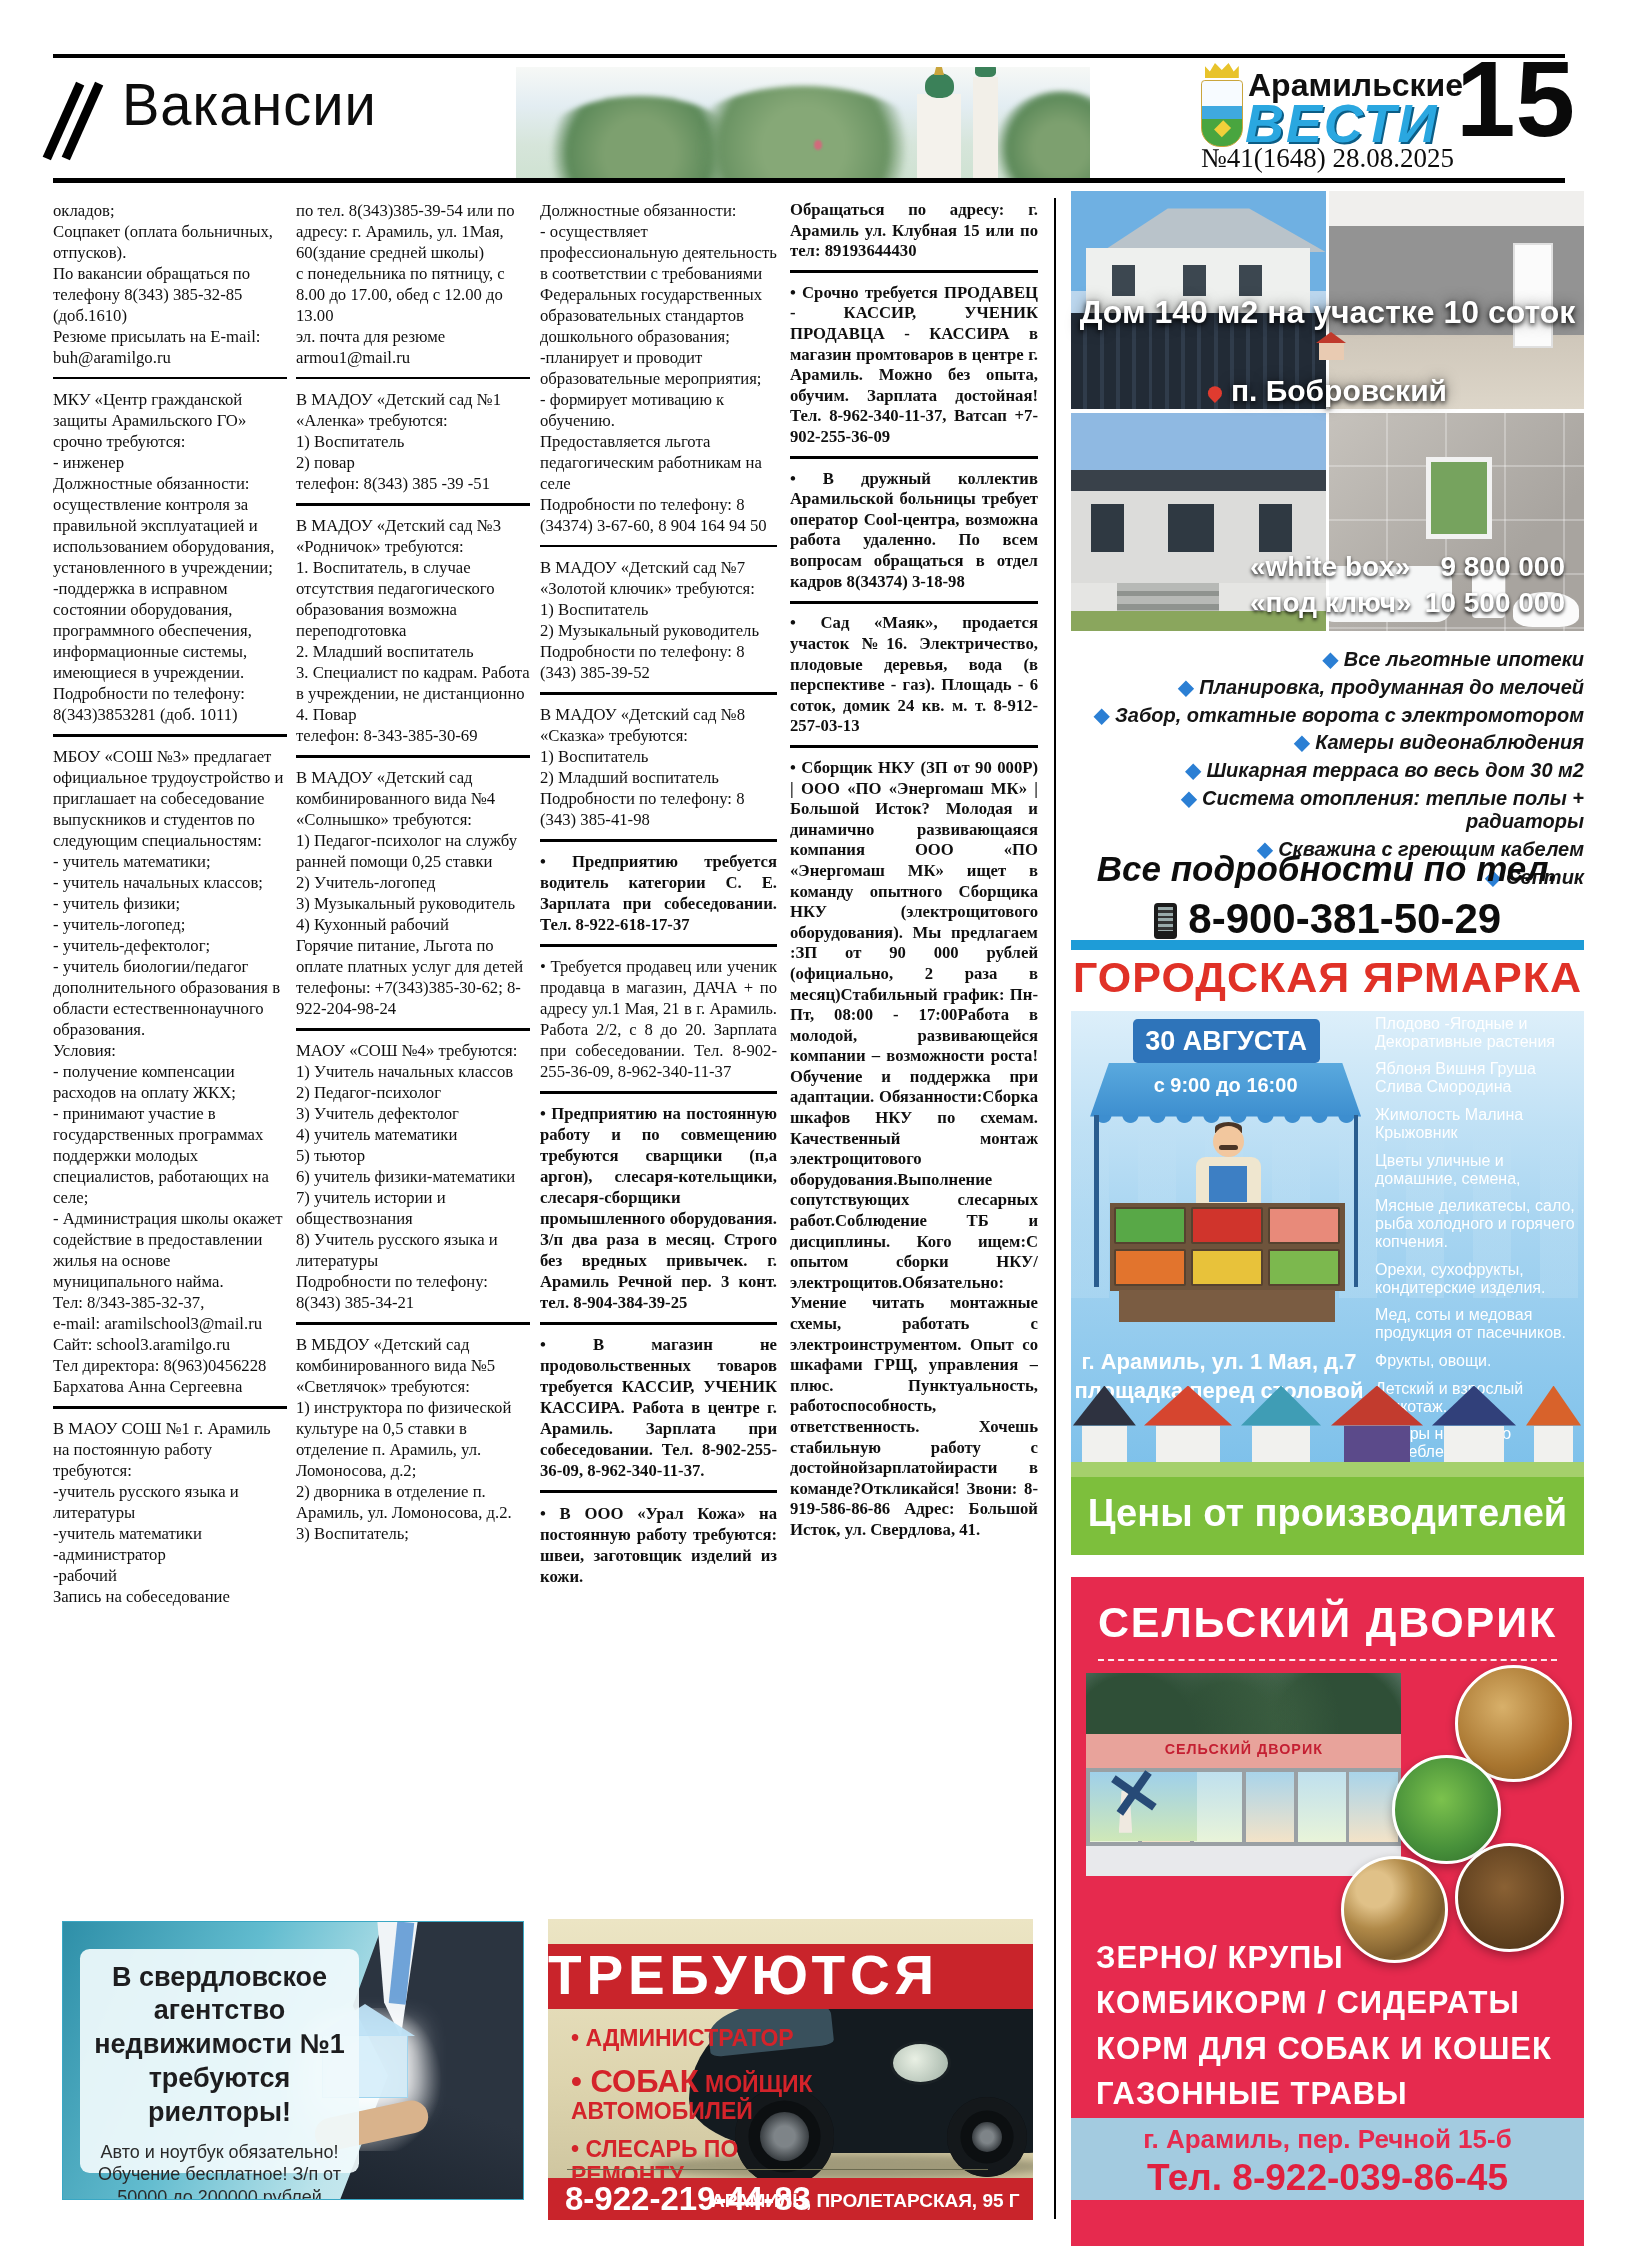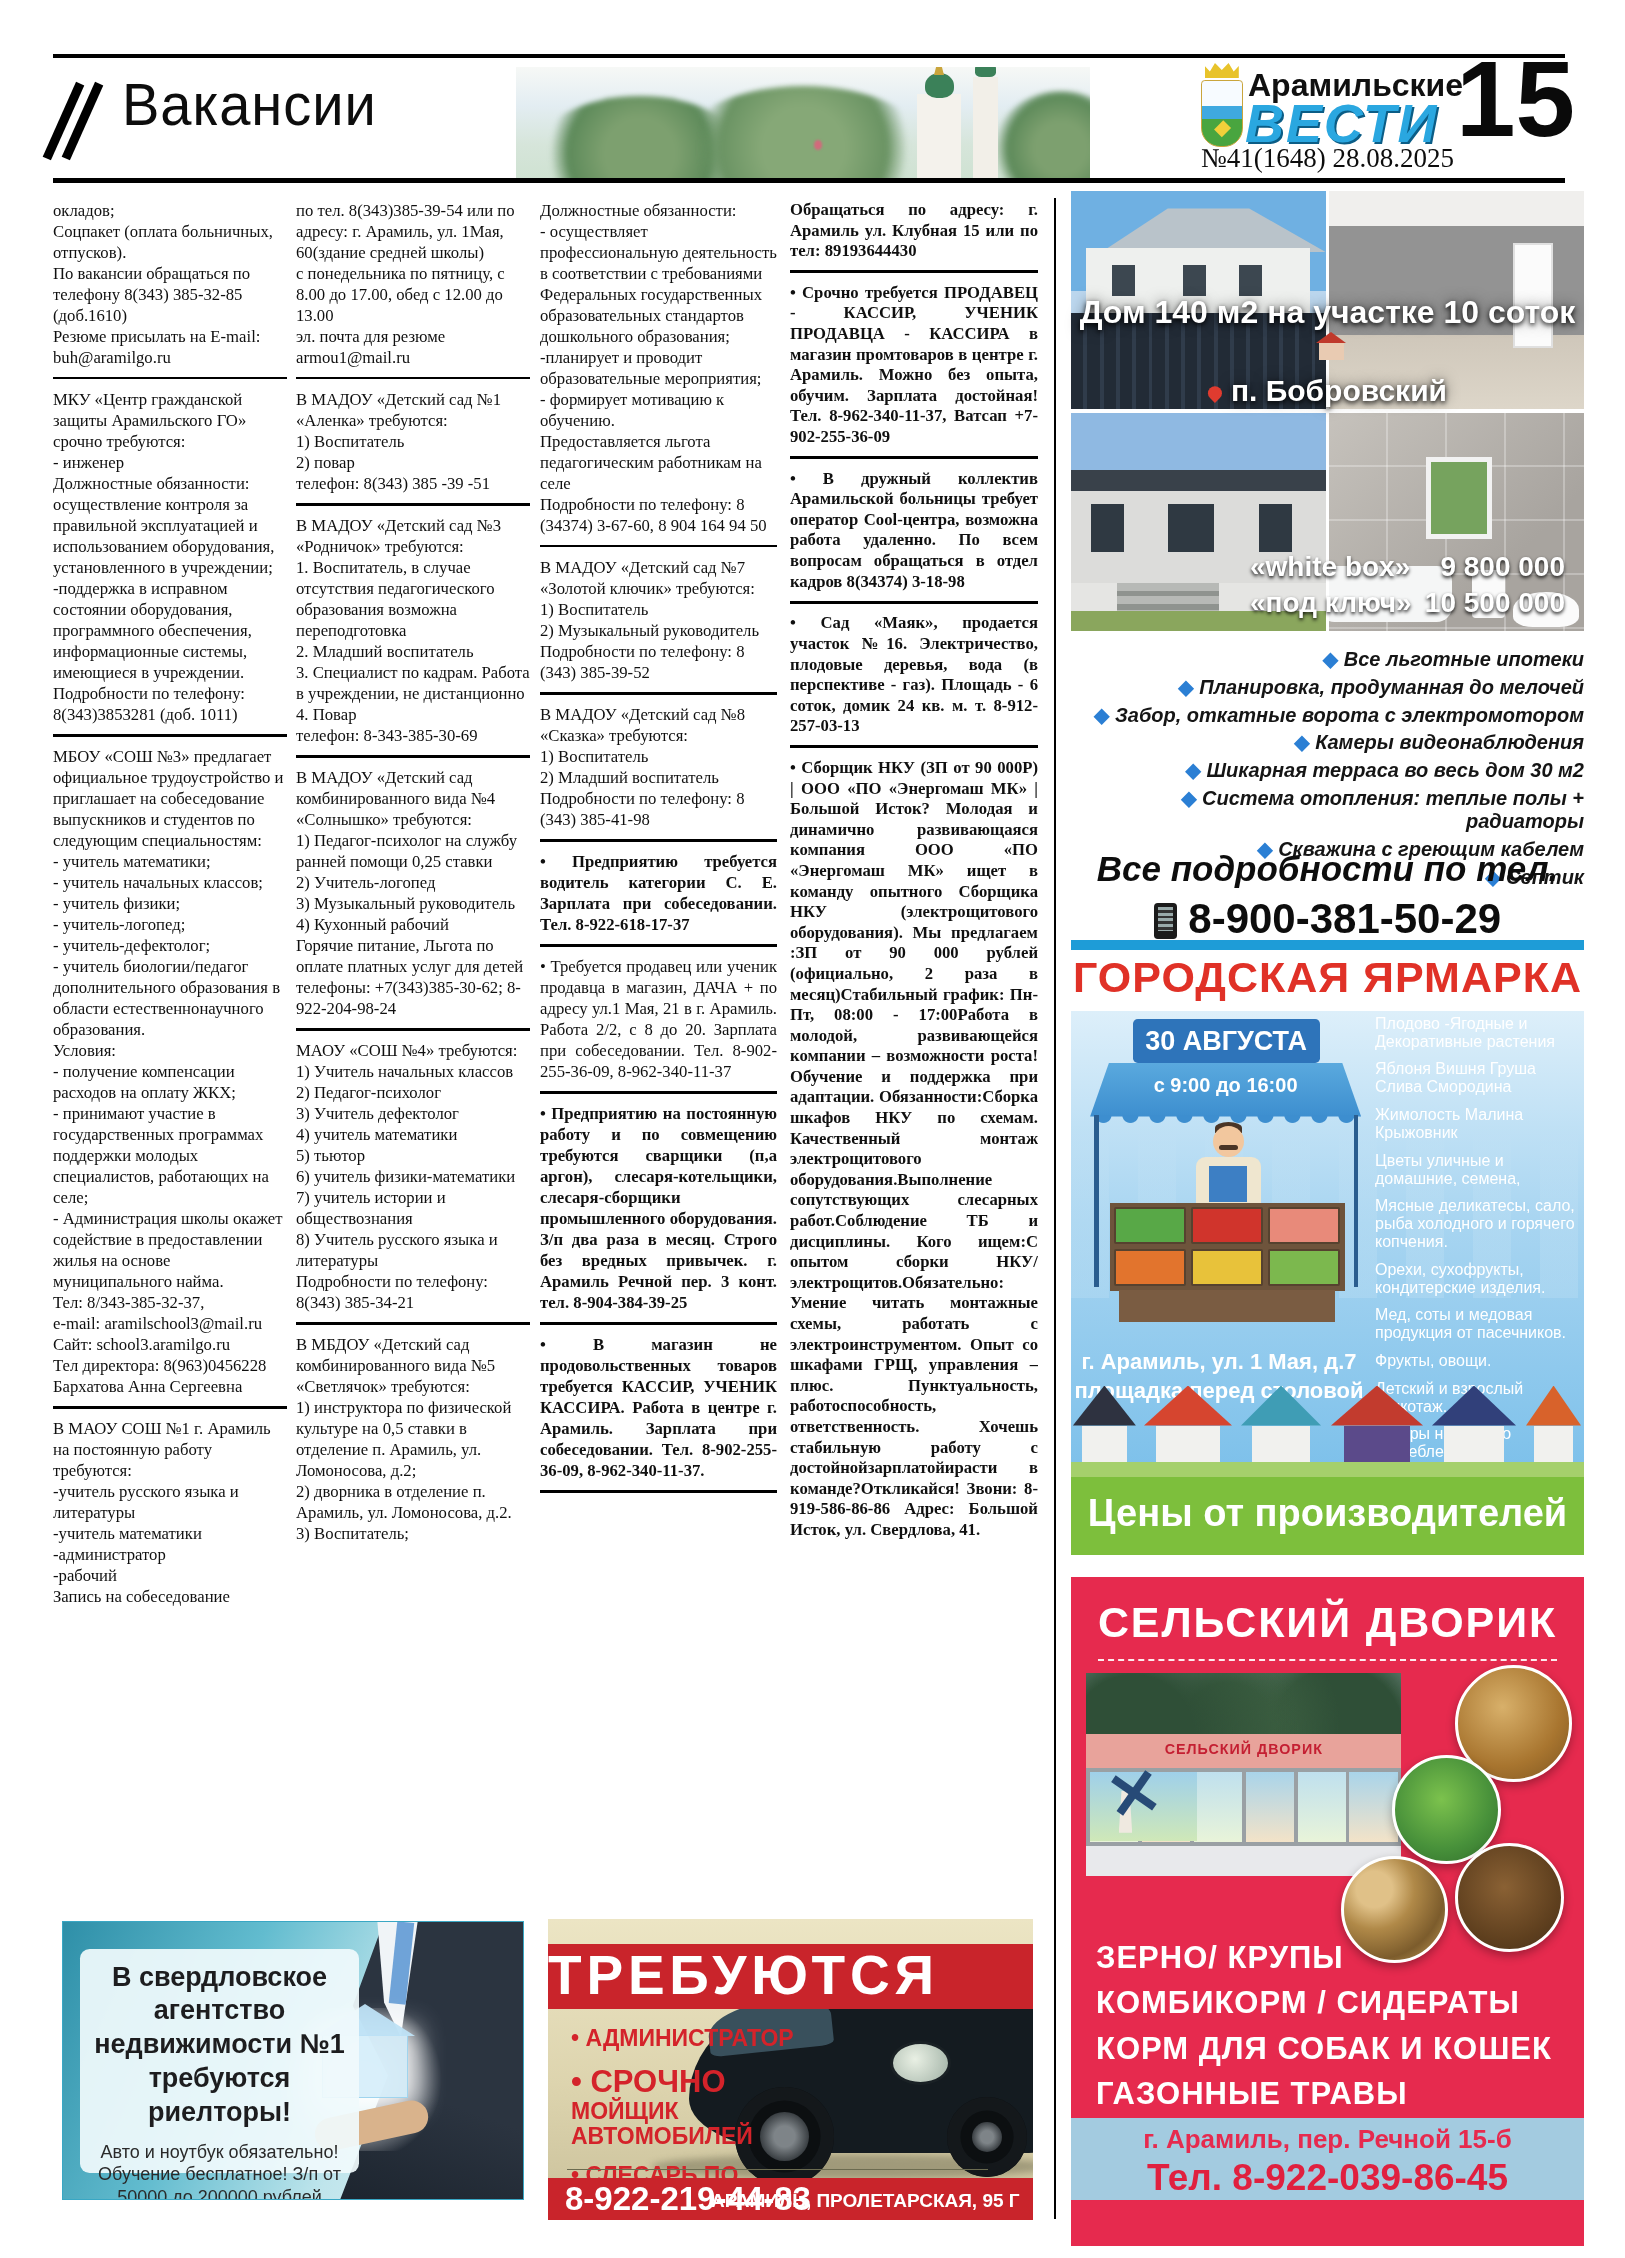--- a/index.html
+++ b/index.html
@@ -355,20 +355,21 @@
 Подробности по телефону: 8 (343) 385-41-98</p>
       <div class="colrule"></div>
       <p class="blk bold">• Предприятию требуется водитель категории С. Е. Зарплата при собеседовании. Тел. 8-922-618-17-37</p>
       <div class="colrule"></div>
       <p class="blk normal-j">• Требуется продавец или ученик продавца в магазин, ДАЧА + по адресу ул.1 Мая, 21 в г. Арамиль. Работа 2/2, с 8 до 20. Зарплата при собеседовании. Тел. 8-902-255-36-09, 8-962-340-11-37</p>
       <div class="colrule"></div>
       <p class="blk bold">• Предприятию на постоянную работу и по совмещению требуются сварщики (п,а аргон), слесаря-котельщики, слесаря-сборщики промышленного оборудования. З/п два раза в месяц. Строго без вредных привычек. г. Арамиль Речной пер. 3 конт. тел. 8-904-384-39-25</p>
       <div class="colrule"></div>
       <p class="blk bold">• В магазин не продовольственных товаров требуется КАССИР, УЧЕНИК КАССИРА. Работа в центре г. Арамиль. Зарплата при собеседовании. Тел. 8-902-255-36-09, 8-962-340-11-37.</p>
       <div class="colrule"></div>
+      <p class="blk bold">• В ООО «Урал Кожа» на постоянную работу требуются: швеи, заготовщик изделий из кожи.</p>
     </section>
   <section class="col c4">
       <p class="blk bold">Обращаться по адресу: г. Арамиль ул. Клубная 15 или по тел: 89193644430</p>
       <div class="colrule"></div>
       <p class="blk bold">• Срочно требуется ПРОДАВЕЦ - КАССИР, УЧЕНИК ПРОДАВЦА - КАССИРА в магазин промтоваров в центре г. Арамиль. Можно без опыта, обучим. Зарплата достойная! Тел. 8-962-340-11-37, Ватсап +7-902-255-36-09</p>
       <div class="colrule"></div>
       <p class="blk bold">• В дружный коллектив Арамильской больницы требует оператор Cool-центра, возможна работа удаленно. По всем вопросам обращаться в отдел кадров 8(34374) 3-18-98</p>
       <div class="colrule"></div>
       <p class="blk bold">• Сад «Маяк», продается участок №16. Электричество, плодовые деревья, вода (в перспективе - газ). Площадь - 6 соток, домик 24 кв. м. т. 8-912-257-03-13</p>
       <div class="colrule"></div>
@@ -567,21 +568,21 @@
   <aside class="car-ad">
     <div class="car-shadow"></div>
     <div class="car-body"></div>
     <div class="car-glass"></div>
     <div class="car-light"></div>
     <div class="car-wheel cw1"></div>
     <div class="car-wheel cw2"></div>
     <div class="car-banner" style="background:#c9242b;">ТРЕБУЮТСЯ</div>
     <div class="car-items">
       <div class="car-it">• АДМИНИСТРАТОР</div>
-      <div class="car-it"><span class="car-em">• СРОЧНО</span><span> МОЙЩИК АВТОМОБИЛЕЙ</span></div>
+      <div class="car-it"><span class="car-em">• СОБАК</span><span> МОЙЩИК АВТОМОБИЛЕЙ</span></div>
       <div class="car-it">• СЛЕСАРЬ ПО РЕМОНТУ АВТОМОБИЛЕЙ</div>
     </div>
     <div class="car-line"></div>
     <div class="car-strip">
       <div class="car-phone">8-922-219-44-83</div>
       <div class="car-addr">АРАМИЛЬ, ПРОЛЕТАРСКАЯ, 95 Г</div>
     </div>
   </aside>
 
 </div>

